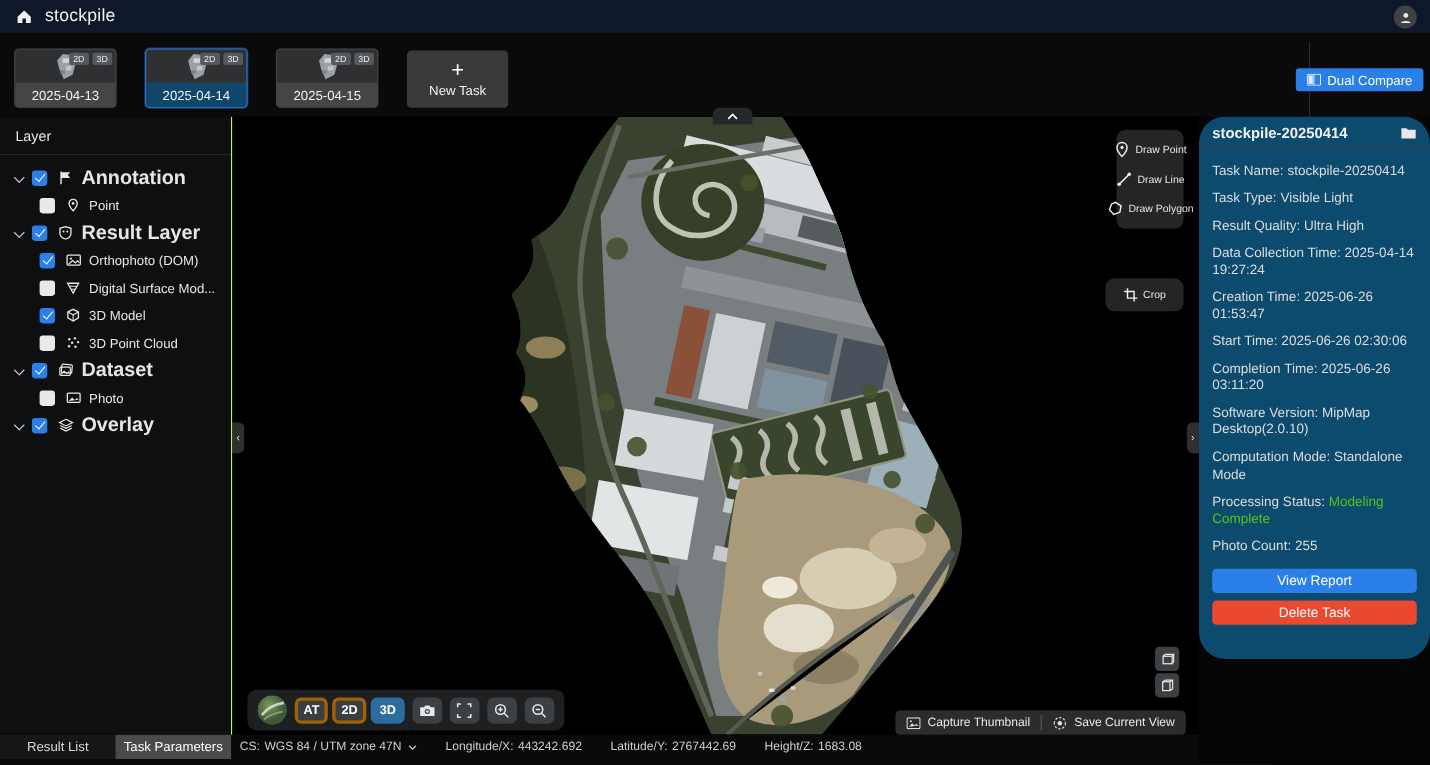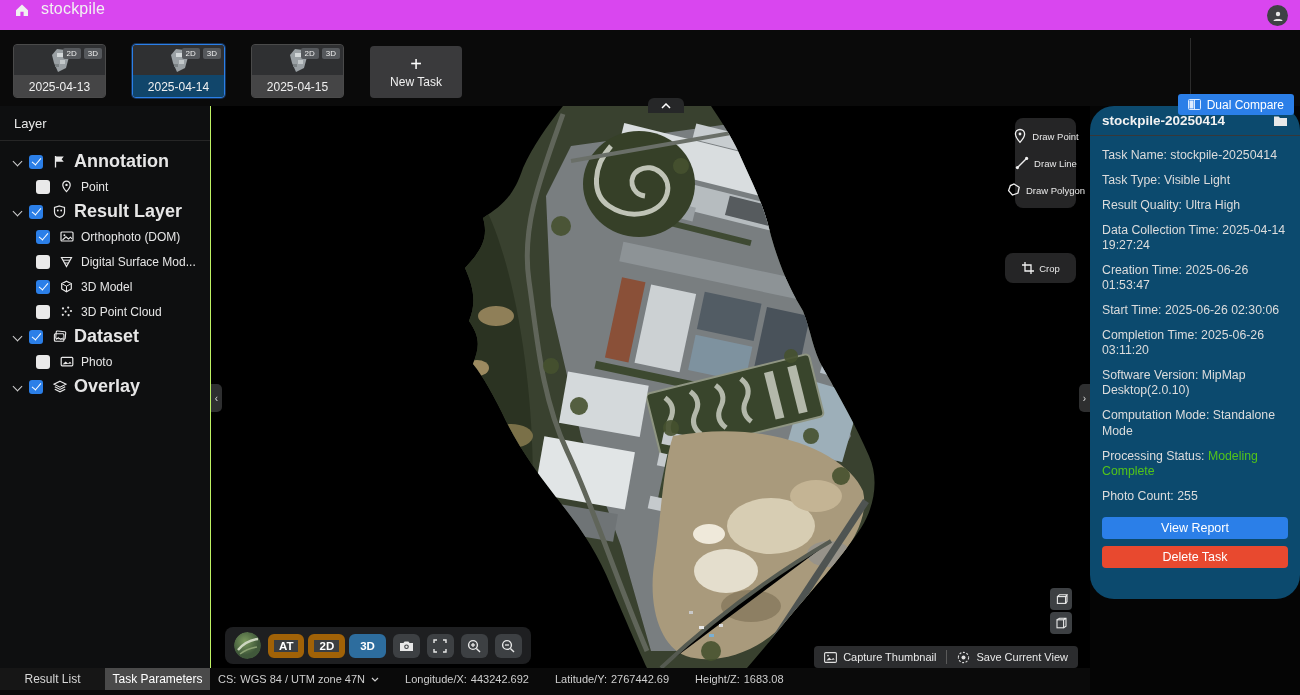--- a/index.html
+++ b/index.html
@@ -2,21 +2,21 @@
 <html><head>
 <meta charset="utf-8">
 <style>
   * { margin:0; padding:0; box-sizing:border-box; }
   html,body { width:1300px; height:695px; background:#000; overflow:hidden;
     font-family:"Liberation Sans", sans-serif; color:#e3e3e3; }
   .stage { position:relative; width:1300px; height:695px; background:#050505; }
 
   
   .top-header { position:absolute; left:0; top:0; width:1300px; height:30px;
-    background:#d946ef; display:flex; align-items:flex-start; padding:0 12px; z-index:30; }
+    background:#0f172a; display:flex; align-items:center; padding:0 12px; z-index:30; }
   .home-btn { width:20px; height:20px; display:flex; align-items:center; justify-content:center; cursor:pointer; }
   .app-title { margin-left:9px; font-size:16px; color:#f2f2f2; letter-spacing:.2px; }
   .avatar { position:absolute; right:12px; top:5px; width:21px; height:21px; border-radius:50%;
     background:#3f4145; display:flex; align-items:center; justify-content:center; cursor:pointer; }
 
   
   .task-strip { position:absolute; left:0; top:30px; width:1300px; height:76px; background:#0a0a0a; z-index:20; }
   .strip-divider { position:absolute; left:1190px; top:8px; height:68px; width:1px; background:#2c2c2c; }
   .task-card { position:absolute; top:14px; width:93px; height:54px; border-radius:4px; overflow:hidden;
     background:#37383a; cursor:pointer; border:1px solid #4a4a4a; }
@@ -26,21 +26,21 @@
   .badge { background:#55585c; color:#eee; font-size:8px; line-height:11px; padding:0 4px; border-radius:2px; }
   .card-label { height:24px; background:#454546; display:flex; align-items:center; justify-content:center;
     font-size:12px; color:#f0f0f0; }
   .task-card.selected .card-label { background:#11466b; }
   .new-task-card { position:absolute; left:370px; top:16px; width:92px; height:52px; border-radius:4px;
     background:#3a3a3c; display:flex; flex-direction:column; align-items:center; justify-content:center;
     gap:2px; cursor:pointer; }
   .new-task-plus { font-size:20px; line-height:18px; color:#fff; font-weight:300; }
   .new-task-label { font-size:12px; color:#f0f0f0; }
   .dual-compare-btn { position:absolute; right:6px; top:32px; height:21px; padding:0 10px; border-radius:3px;
-    background:#2b7fe8; color:#fff; font-size:12px; display:flex; align-items:center; gap:6px; cursor:pointer; border:none;margin-top:32px; }
+    background:#2b7fe8; color:#fff; font-size:12px; display:flex; align-items:center; gap:6px; cursor:pointer; border:none; }
 
   
   .sidebar { position:absolute; left:0; top:106px; width:211px; height:562px; background:#0e0f10;
     border-right:1px solid #bef264; z-index:10; }
   .sidebar-title { padding:10px 14px 9px; font-size:13px; color:#e8e8e8; border-bottom:1px solid #262626; }
   .tree { padding-top:8px; }
   .tree-row { display:flex; align-items:center; height:25px; cursor:pointer; }
   .tree-row .chev { width:10px; height:10px; margin-left:13px; position:relative; }
   .tree-row .chev::after { content:""; position:absolute; left:1px; top:1px; width:6px; height:6px;
     border-right:1.5px solid #cfcfcf; border-bottom:1.5px solid #cfcfcf; transform:rotate(45deg); }
@@ -70,21 +70,21 @@
   .tool-btn { display:flex; align-items:center; gap:4px; cursor:pointer; }
   .tool-label { font-size:9.5px; color:#e8e8e8; white-space:nowrap; }
   .crop-panel { position:absolute; right:14px; top:147px; width:71px; border-radius:8px; background:rgba(38,39,40,.96);
     display:flex; align-items:center; justify-content:center; padding:8px 2px; z-index:6; }
 
   
   .view-toolbar { position:absolute; left:14px; bottom:4px; height:37px; background:rgba(32,33,35,.95);
     border-radius:8px; display:flex; align-items:center; padding:0 9px; gap:7px; z-index:6; }
   .mini-globe { width:27px; height:27px; border-radius:50%; overflow:hidden; cursor:pointer; flex:0 0 auto; }
   .mode-group { display:flex; gap:4px; }
-  .mode-btn { min-width:27px; height:24px; padding:0 5px; border-radius:6px; background:#3b3e41; border:6px solid #a16207;
+  .mode-btn { min-width:27px; height:24px; padding:0 5px; border-radius:6px; background:#3b3e41; border:3px solid #a16207;
     color:#fff; font-size:11.5px; font-weight:bold; display:flex; align-items:center; justify-content:center; cursor:pointer; }
   .mode-btn.active { background:#2d6d9e; border-color:#2d6d9e; }
   .icon-btn { width:27px; height:24px; border-radius:6px; background:#3d4043; display:flex; align-items:center;
     justify-content:center; cursor:pointer; }
 
   
   .cube-stack { position:absolute; right:18px; bottom:34px; display:flex; flex-direction:column; gap:2px; z-index:6; }
   .cube-btn { width:22px; height:22px; border-radius:4px; background:#3d4043; display:flex; align-items:center;
     justify-content:center; cursor:pointer; }
   .capture-pill { position:absolute; right:12px; bottom:0; height:22px; background:rgba(45,46,48,.95);

